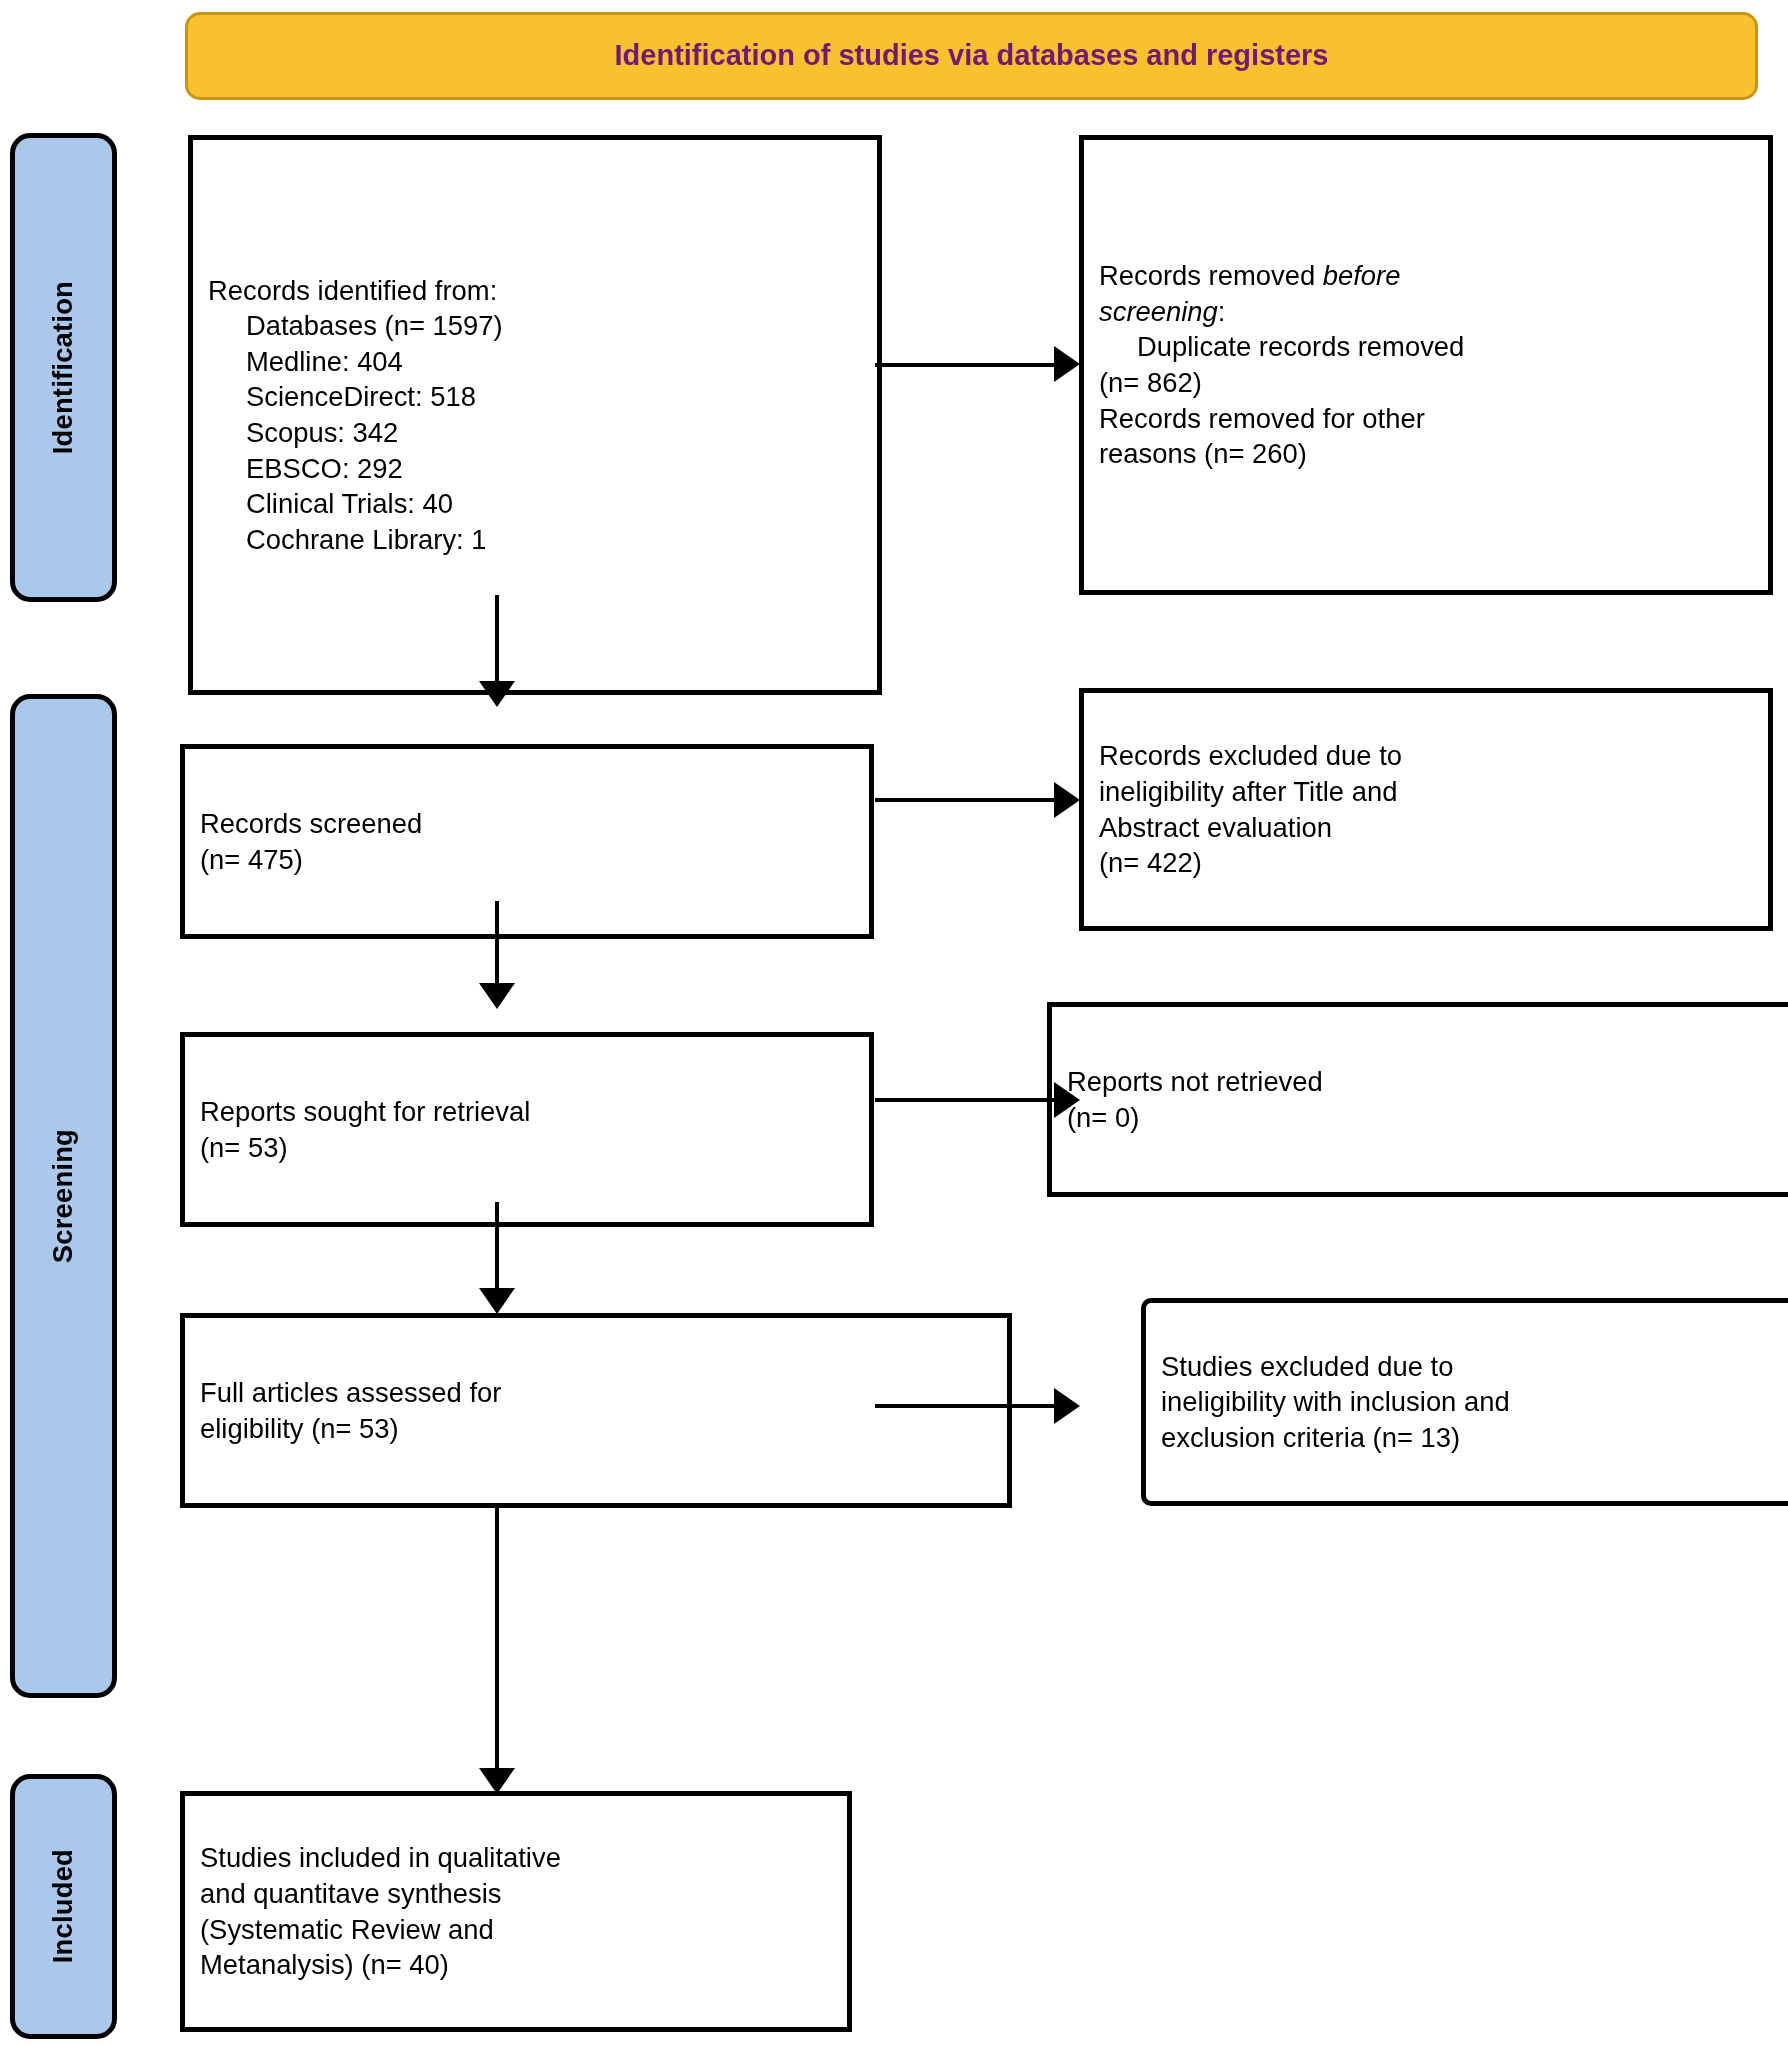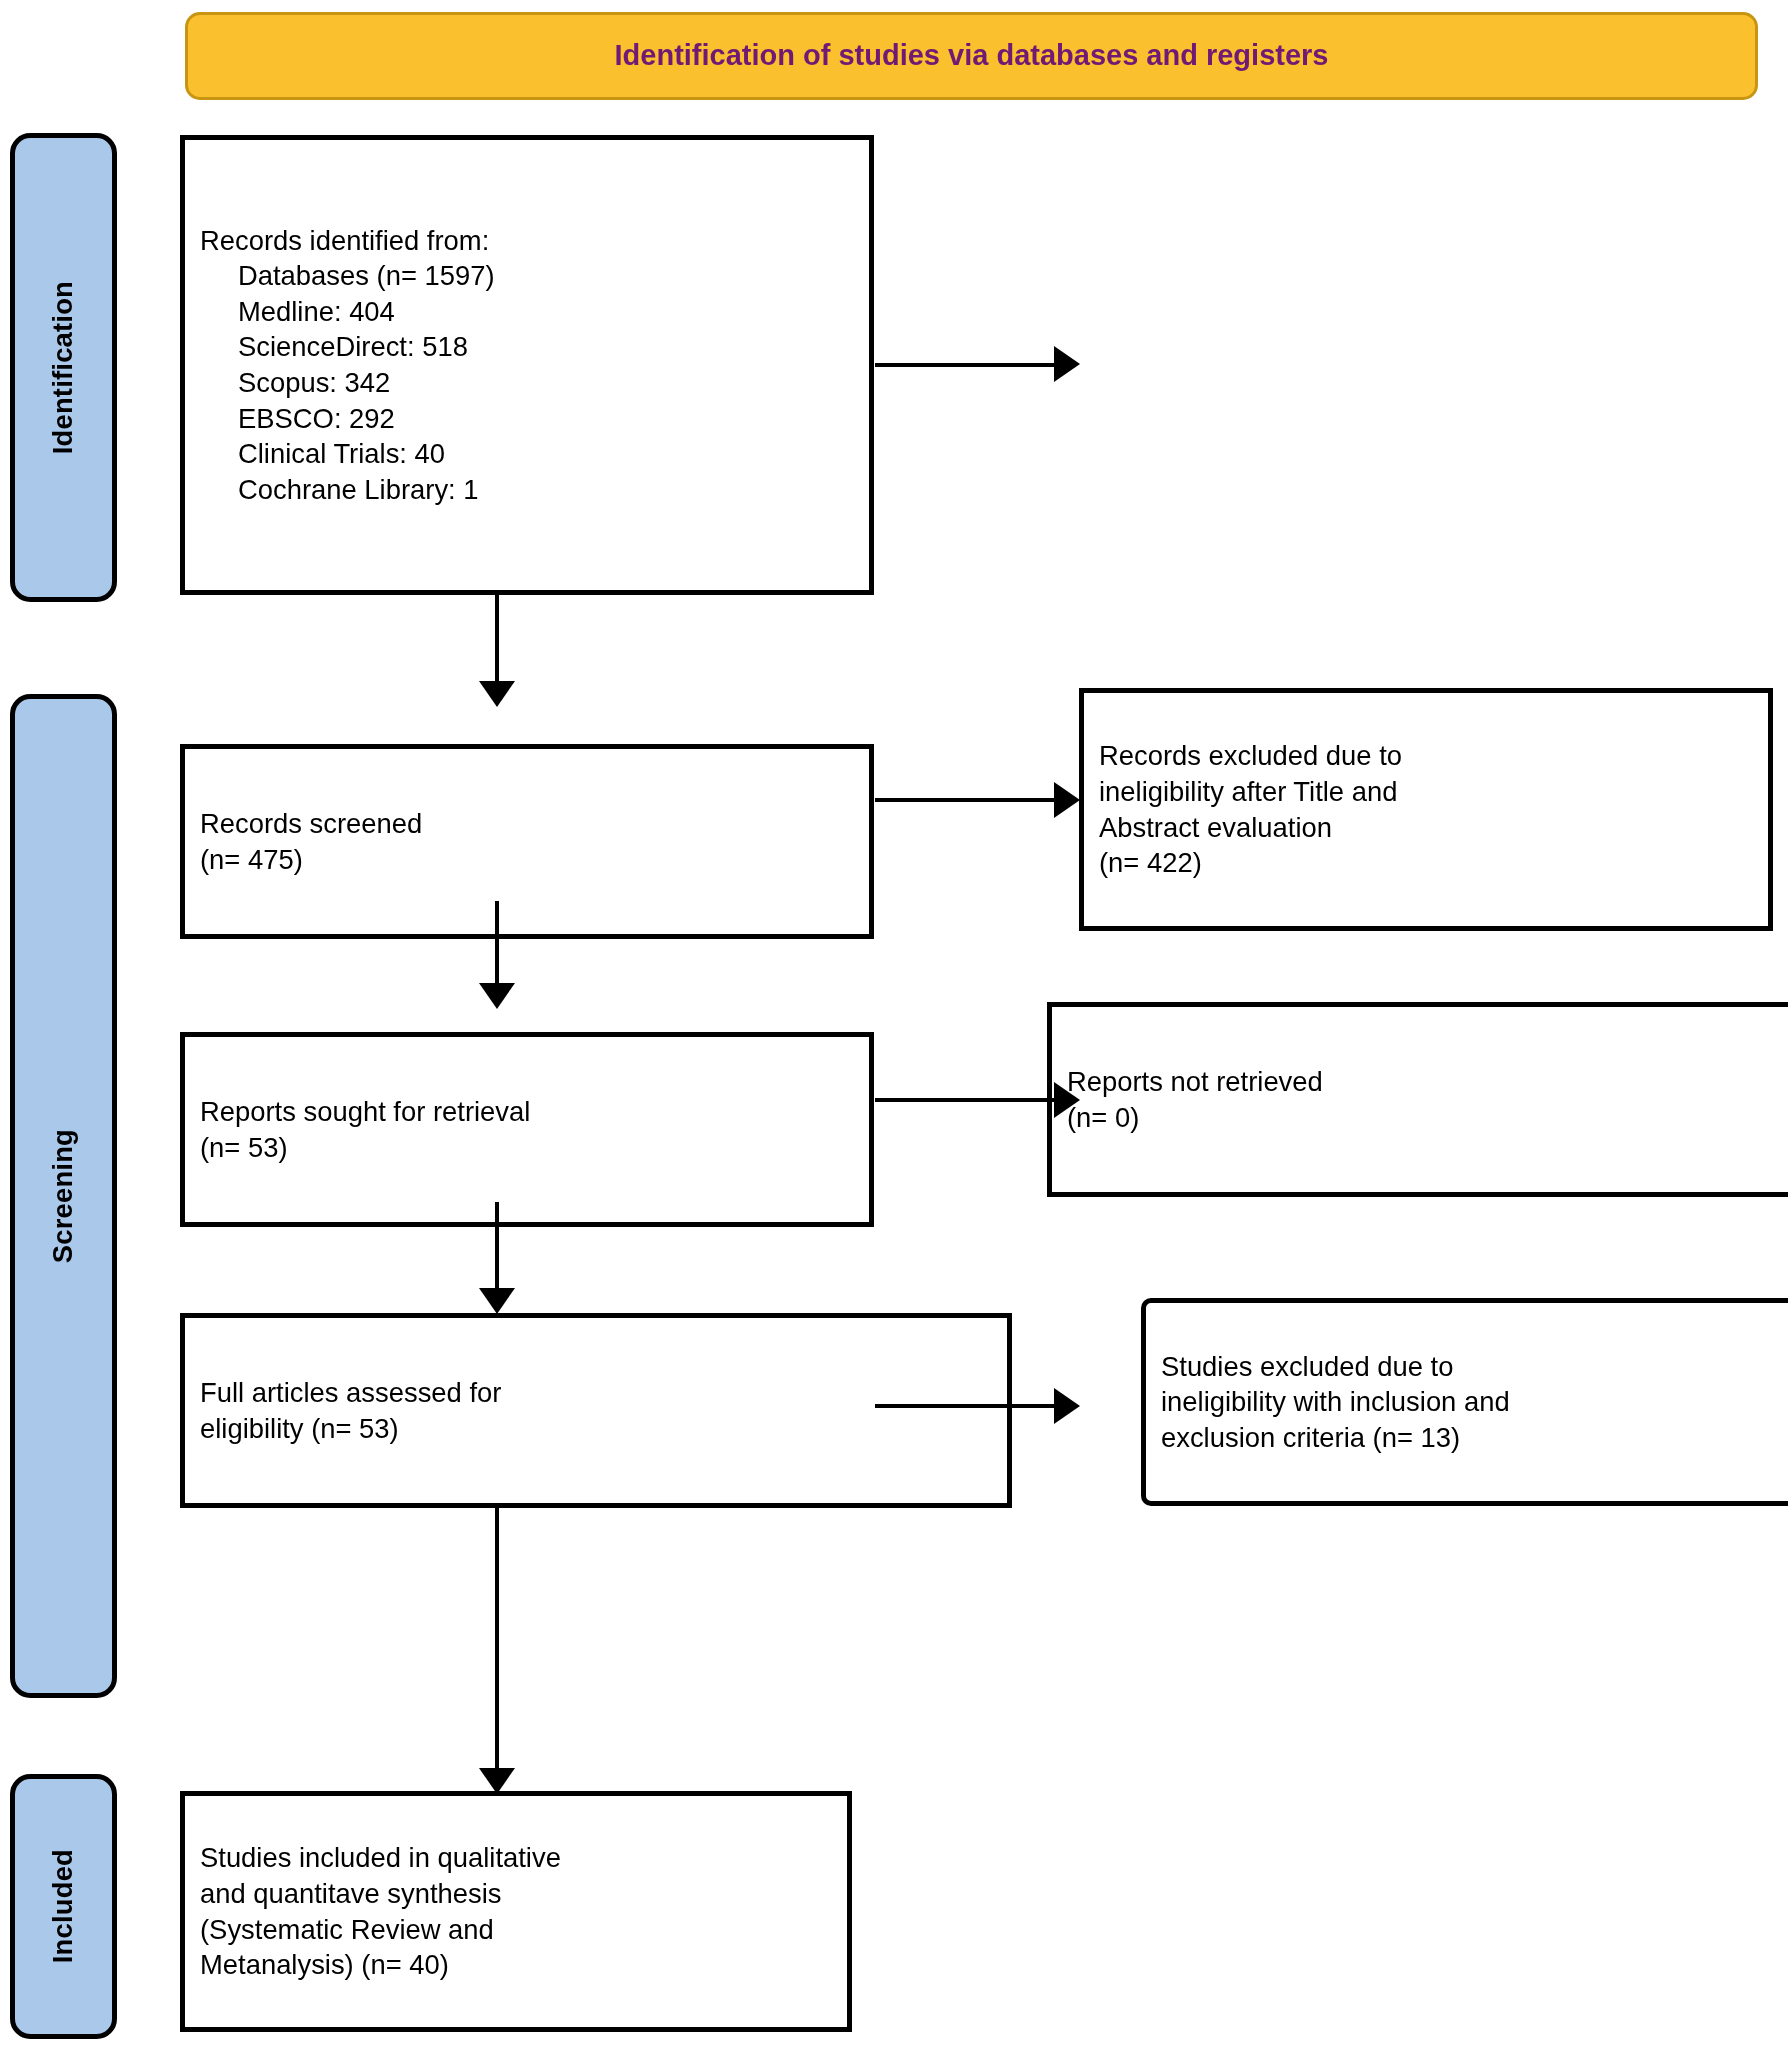--- a/index.html
+++ b/index.html
@@ -136,31 +136,39 @@
   </div>
 
   <div class="stage-tab" style="top:694px; height:1004px;">
     <span class="stage-tab-label">Screening</span>
   </div>
 
   <div class="stage-tab" style="top:1774px; height:265px;">
     <span class="stage-tab-label">Included</span>
   </div>
 
-  <div class="node" style="left:180px; top:135px; width:694px; height:460px;">
+  <div class="node" style="left:188px; top:135px; width:694px; height:560px;">
     <div class="node-text"><span>Records identified from:</span>
 <span class="ind"></span><span>Databases (n= 1597)</span>
 <span class="ind"></span><span>Medline: 404</span>
 <span class="ind"></span><span>ScienceDirect: 518</span>
 <span class="ind"></span><span>Scopus: 342</span>
 <span class="ind"></span><span>EBSCO: 292</span>
 <span class="ind"></span><span>Clinical Trials: 40</span>
 <span class="ind"></span><span>Cochrane Library: 1</span></div>
   </div>
 
+  <div class="node" style="left:1079px; top:135px; width:694px; height:460px;">
+    <div class="node-text"><span>Records removed </span><em>before</em>
+<em>screening</em><span>:</span>
+<span class="ind"></span><span>Duplicate records removed</span>
+<span>(n= 862)</span>
+<span>Records removed for other</span>
+<span>reasons (n= 260)</span></div>
+  </div>
 
   <div class="arrow-h" style="left:875px; top:363px; width:179px;"></div>
   <div class="arrow-h-head" style="left:1054px; top:346px;"></div>
 
   <div class="arrow-v" style="left:495px; top:595px; height:86px;"></div>
   <div class="arrow-v-head" style="left:479px; top:681px;"></div>
 
   <div class="node" style="left:180px; top:744px; width:694px; height:195px;">
     <div class="node-text"><span>Records screened</span>
 <span>(n= 475)</span></div>

